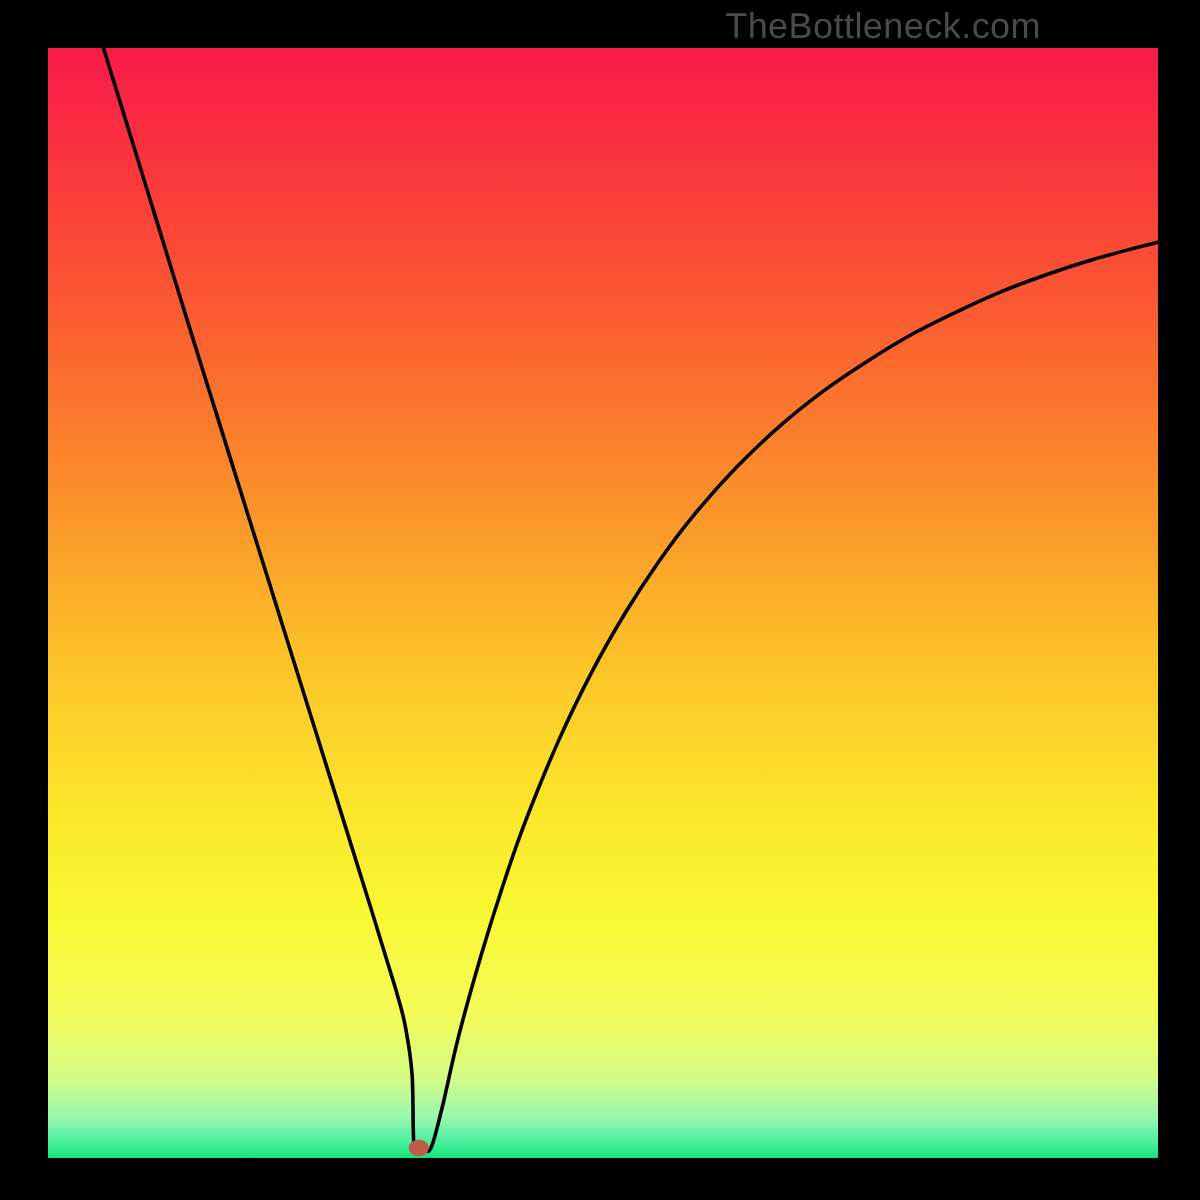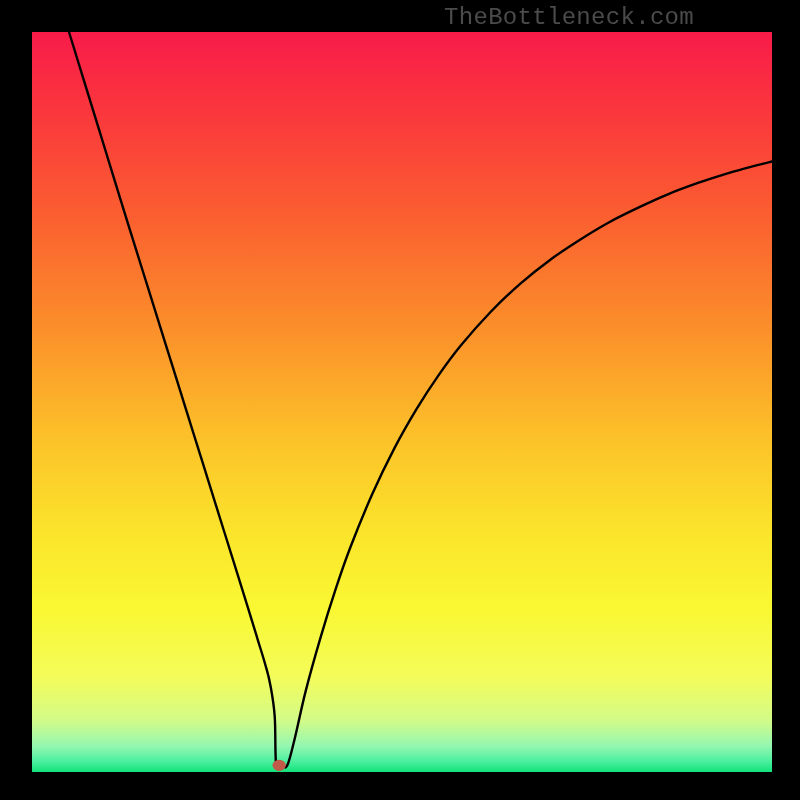--- a/index.html
+++ b/index.html
@@ -8,21 +8,20 @@
     width: 800px;
     height: 800px;
     background: #000000;
     font-family: Arial, Helvetica, sans-serif;
     overflow: hidden;
   }
   .frame {
     position: relative;
     width: 708px;
     height: 800px;
-    font-family: Liberation Mono, monospace;
   }
   .watermark {
     position: absolute;
     top: 4px;
     right: 14px;
     color: #4b4b4b;
     font-size: 24px;
     font-weight: 500;
     letter-spacing: 0.3px;
     user-select: none;

